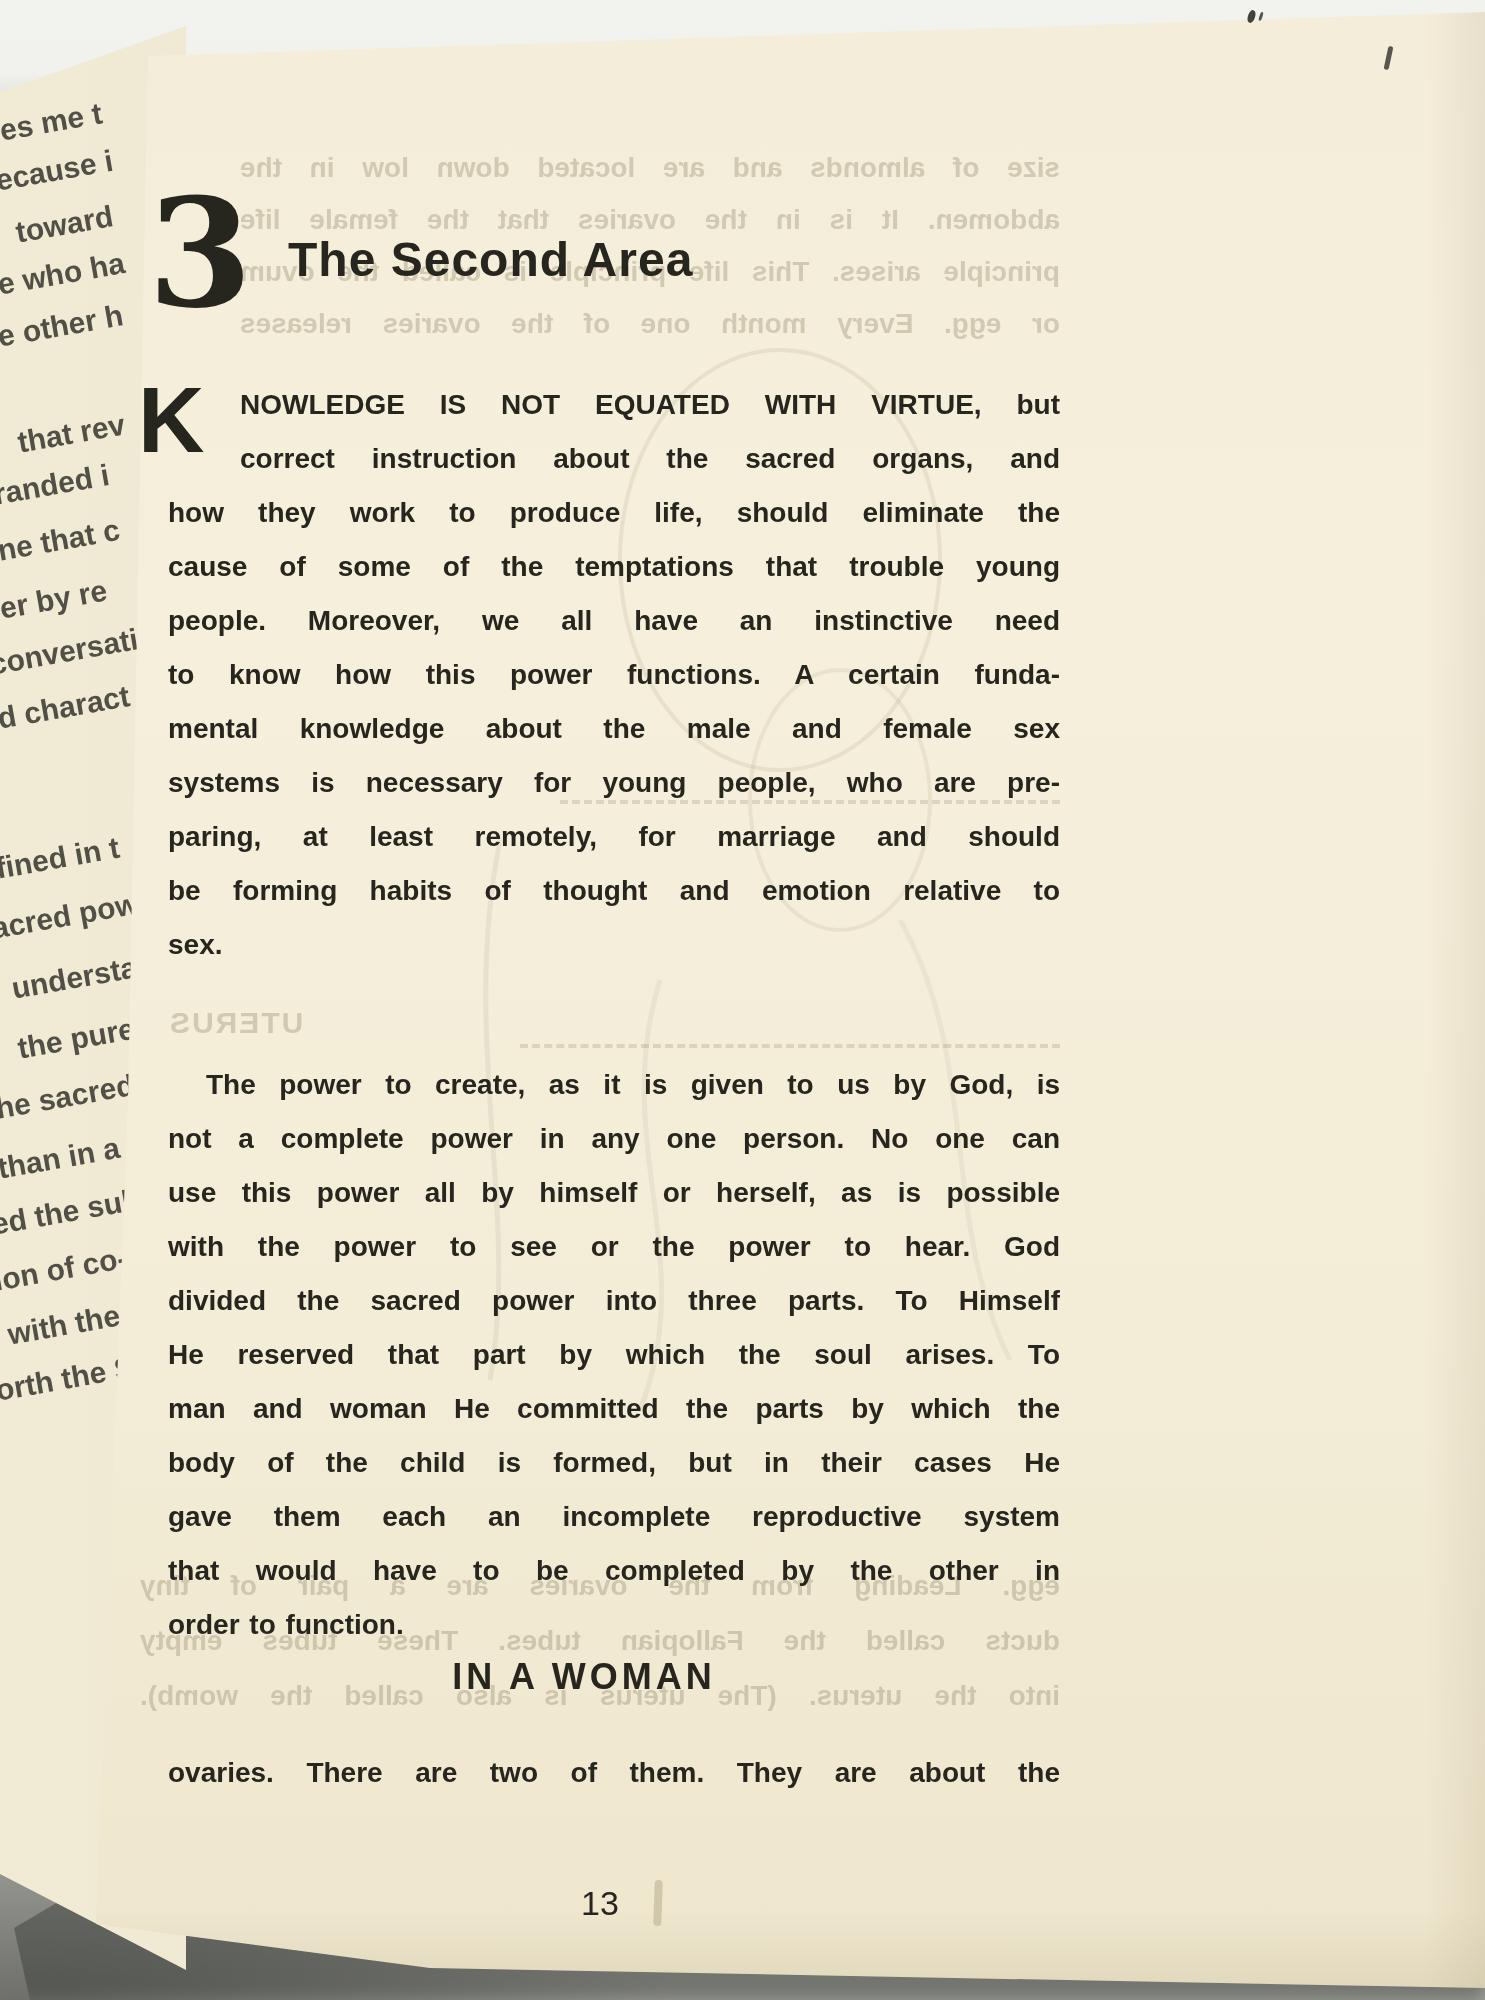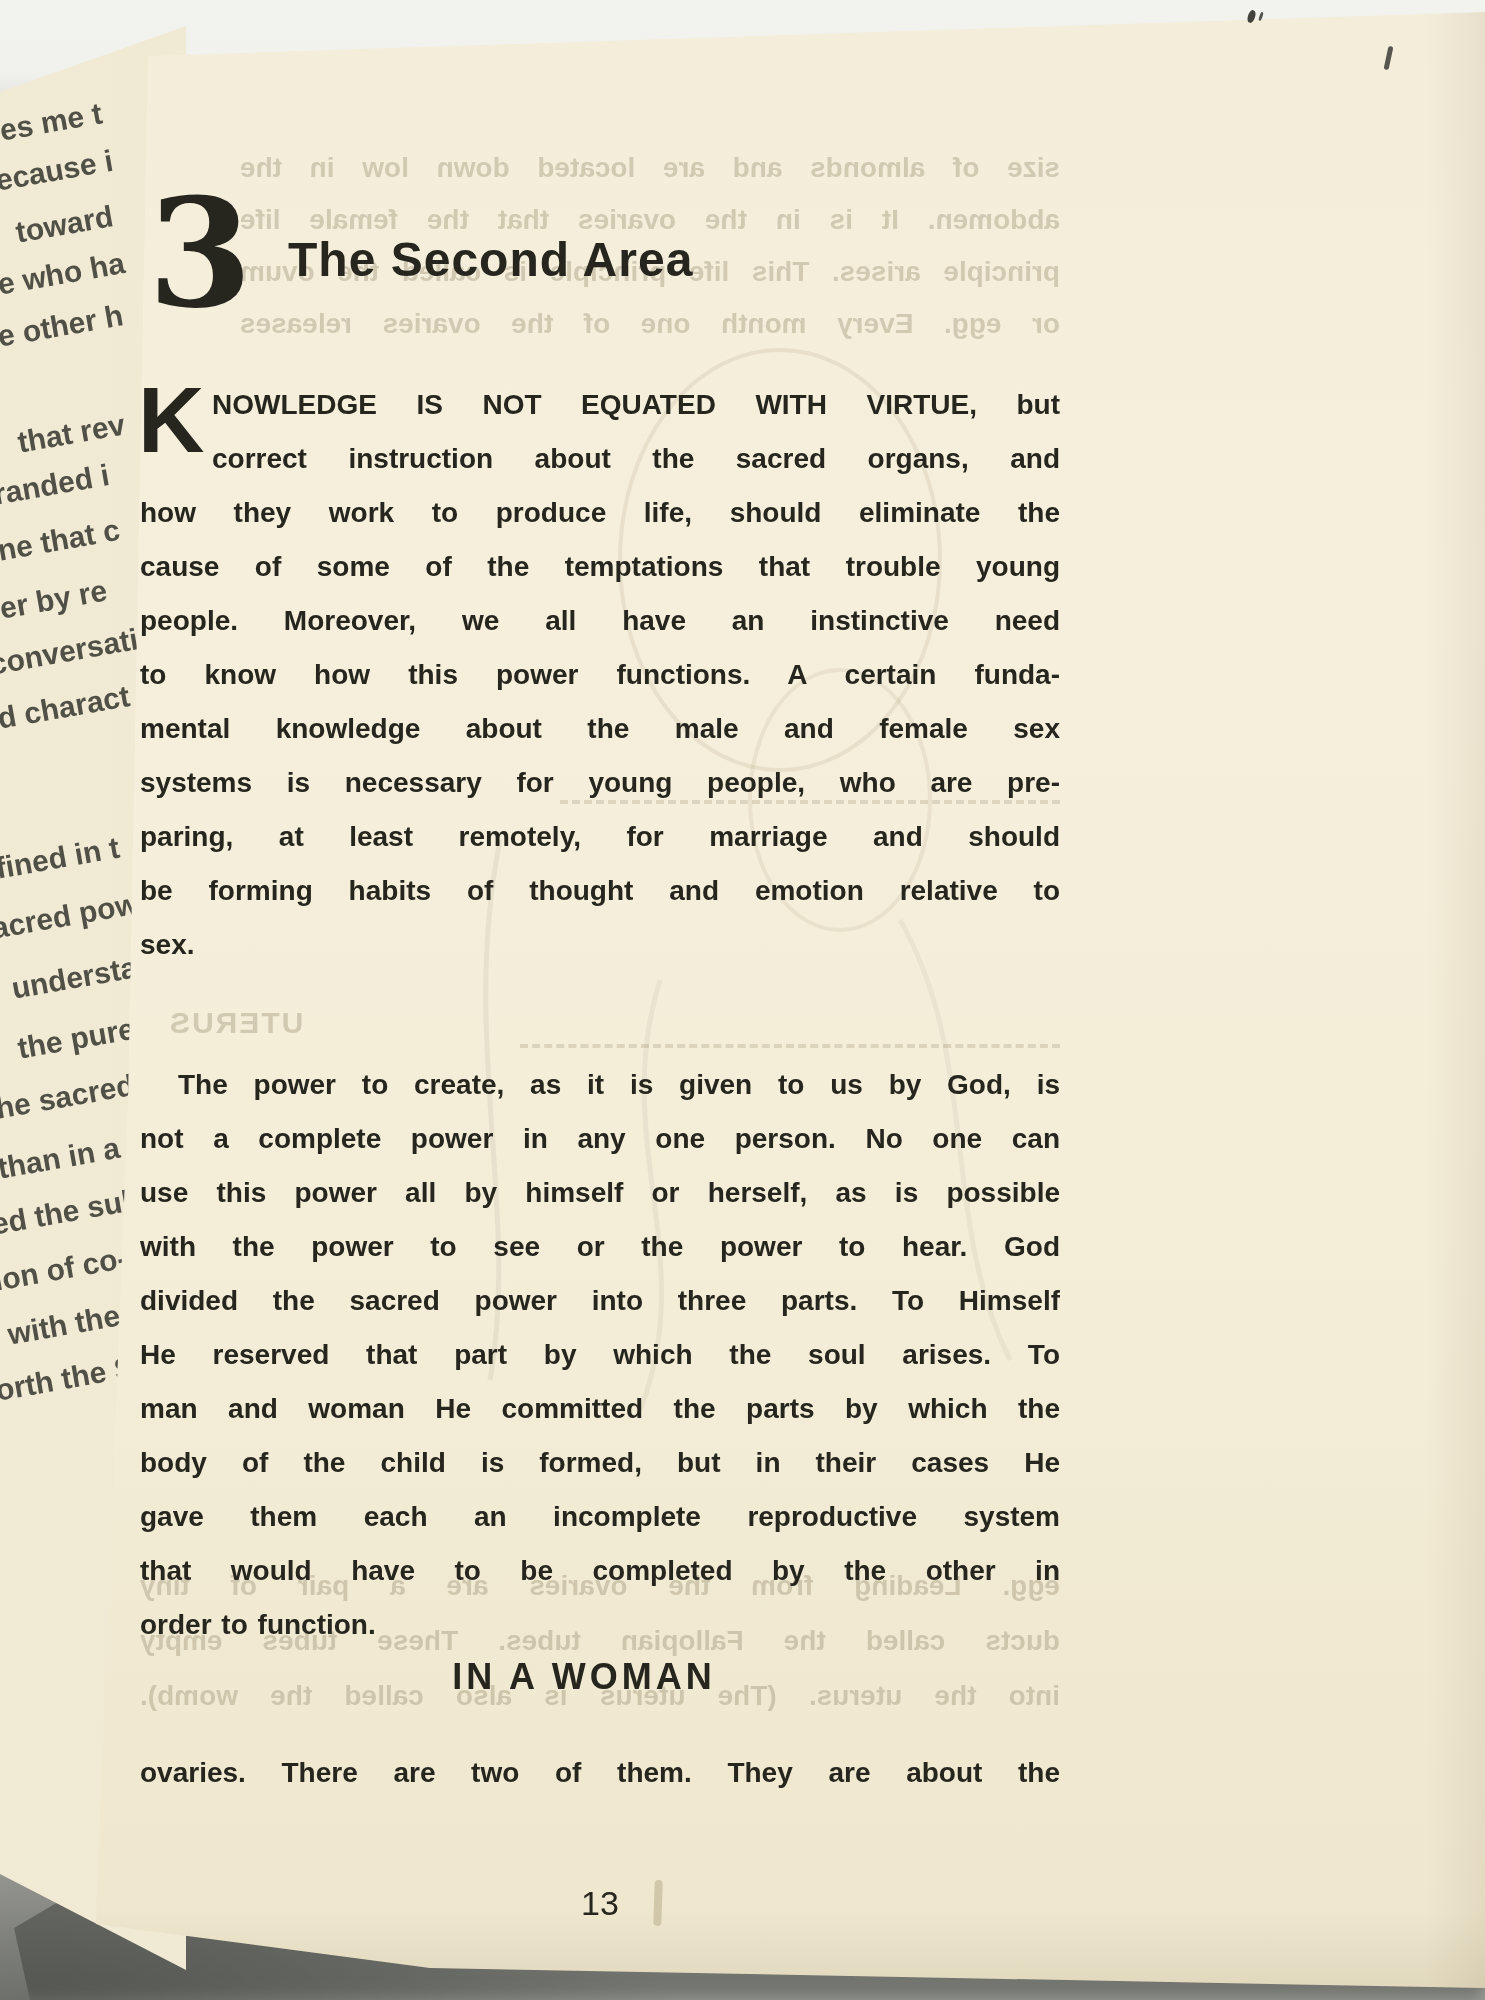--- a/index.html
+++ b/index.html
@@ -51,21 +51,21 @@
   .gdash { position:absolute; border-top:4px dashed rgba(125,112,78,0.20); z-index:1; }
   .gsvg { position:absolute; z-index:1; }
   
   .ink { position:absolute; color:#26261f; z-index:2; }
   .chapter-num { font-family:"DejaVu Serif", serif; font-weight:700; font-size:150px; line-height:1; }
   .chapter-title { font-weight:700; font-size:48px; letter-spacing:1px; }
   .para { position:absolute; left:140px; width:920px; z-index:2; color:#26261f; }
   .jline {
     position:relative; height:54px; line-height:54px; font-size:28px; font-weight:700;
     text-align:justify; text-align-last:justify; text-justify:inter-word;
-    word-spacing:2px; overflow:hidden; color:#26261f;
+    word-spacing:2px; overflow:hidden; color:#26261f;margin-left:28px;
   }
   .jline.lastline { text-align-last:left; }
   .jline.ind { padding-left:72px; }
   .jline.fi  { padding-left:38px; }
   .dropcap { position:absolute; left:-2px; top:-4px; font-size:92px; font-weight:700; line-height:1; color:#26261f; }
   .sec-heading { width:920px; left:124px; text-align:center; font-weight:700; font-size:36px; letter-spacing:4px; }
   .page-num { width:920px; left:140px; text-align:center; font-weight:400; font-size:34px; }
   .pn-mark { position:absolute; left:654px; top:1880px; width:8px; height:46px;
              background:rgba(172,160,126,0.45); border-radius:4px; transform:rotate(2deg); z-index:1; }
   

